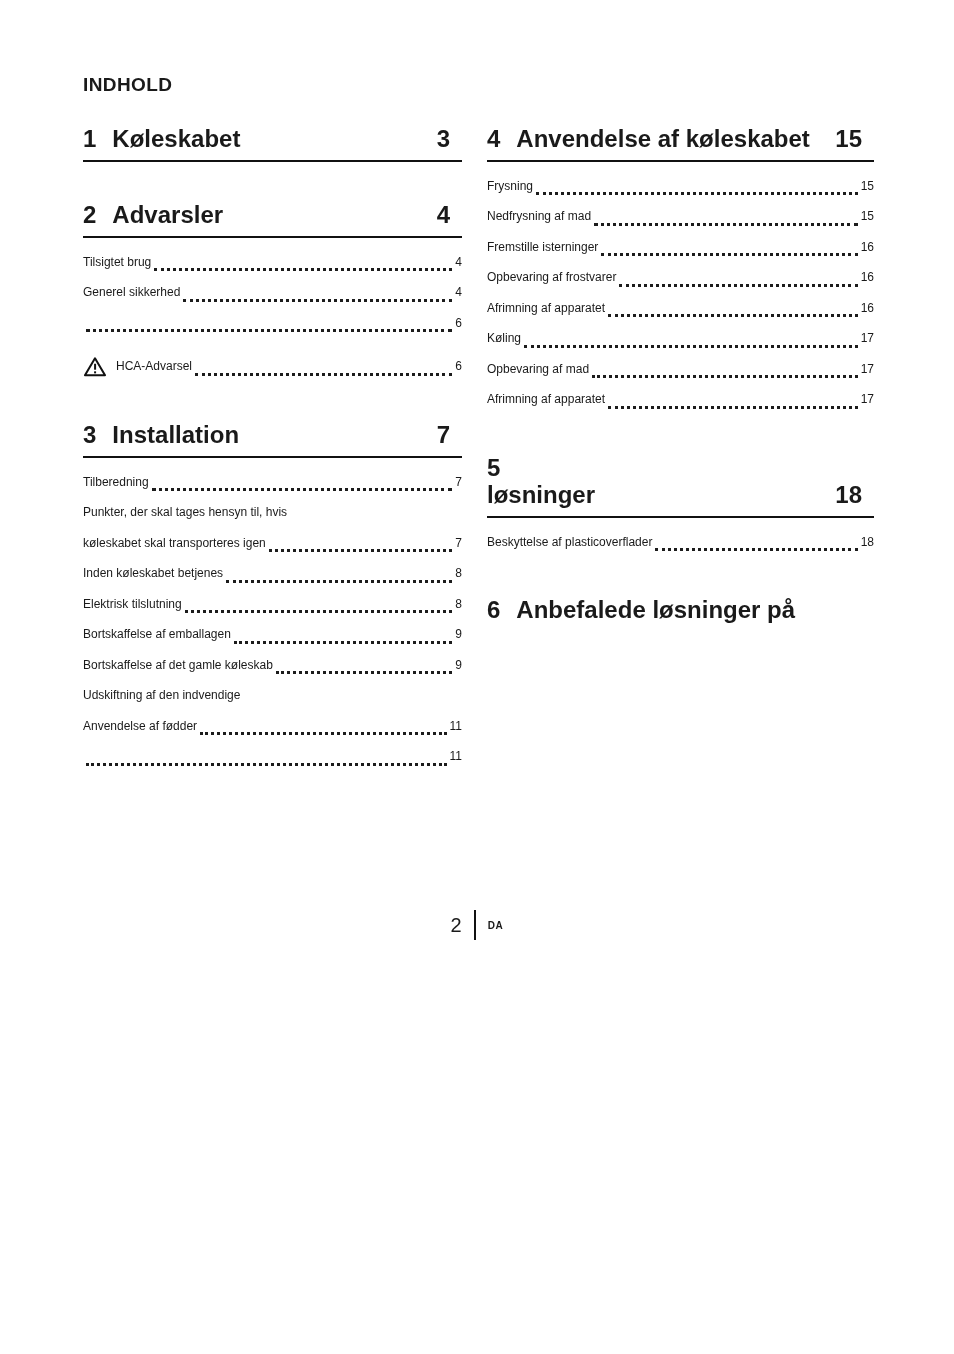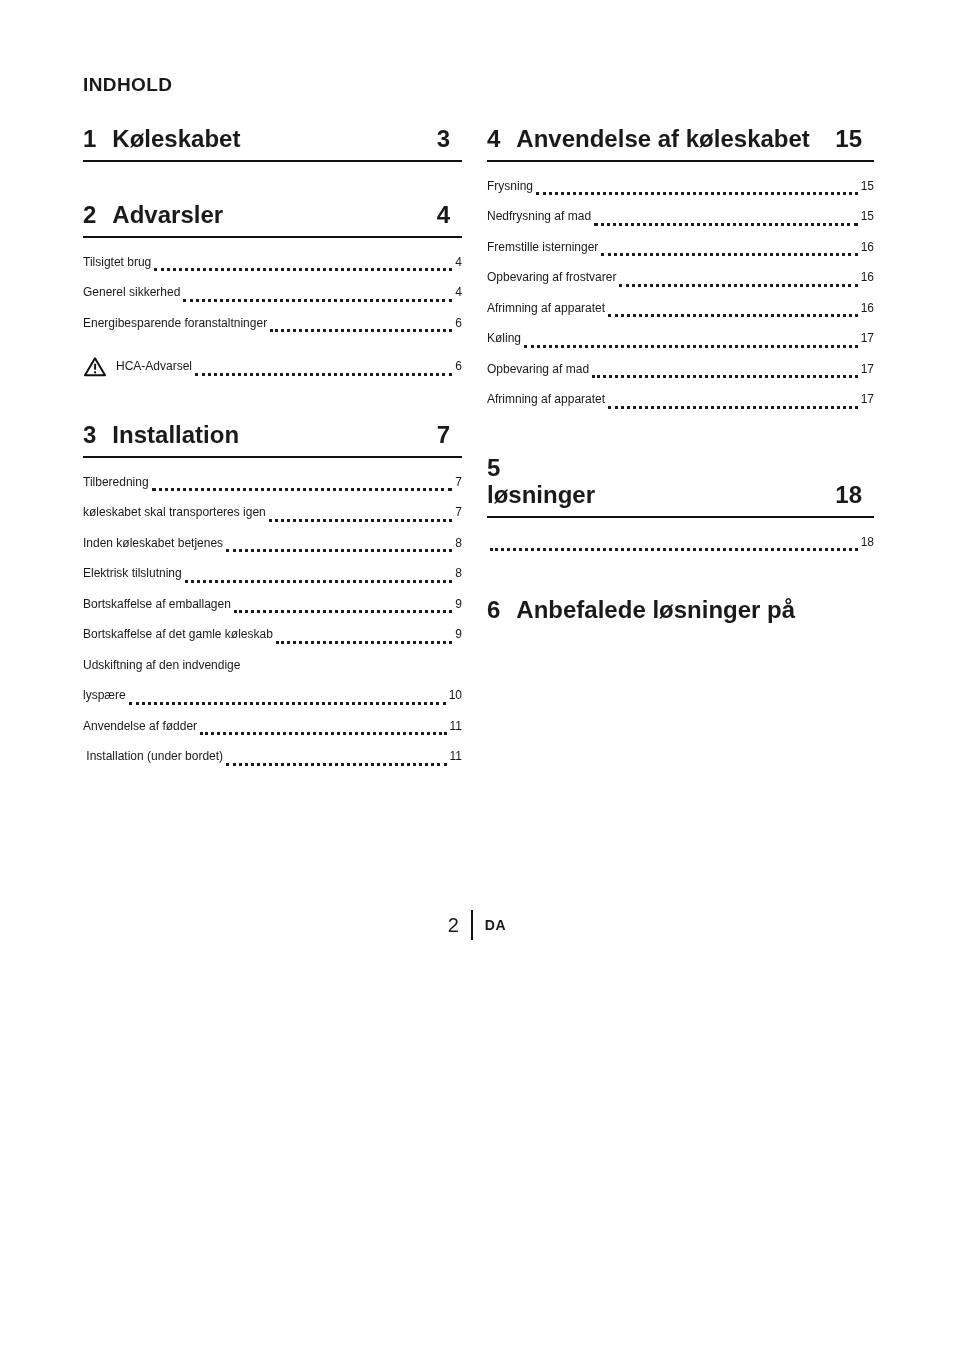--- a/index.html
+++ b/index.html
@@ -45,21 +45,21 @@
   .entry-page { flex: 0 0 auto; white-space: nowrap; }
   .warn-icon { display: inline-flex; align-items: center; align-self: center; margin-right: 9px; }
   .warn-icon svg { display: block; }
 
   .page-footer {
     position: absolute; left: 0; right: 0; bottom: 38px;
     display: flex; justify-content: center; align-items: center;
   }
   .footer-page { font-size: 20px; margin-right: 12px; }
   .footer-rule { width: 2px; height: 30px; background: #111111; }
-  .footer-lang { font-size: 14px; font-weight: 700; margin-left: 12px; letter-spacing: 0.6px; }
+  .footer-lang { font-size: 10px; font-weight: 700; margin-left: 12px; letter-spacing: 0.6px; }
 </style>
 </head>
 <body>
 
 <div class="page">
   <h1 class="doc-header">INDHOLD</h1>
 
   <div class="columns">
     <div class="col" id="col-left">
         <section class="section">
@@ -88,21 +88,20 @@
           </div>
           <div class="toc-entry">
             <div class="entry-line">
               <span class="entry-label">Generel sikkerhed</span>
               <span class="dots"></span>
               <span class="entry-page">4</span>
             </div>
           </div>
           <div class="toc-entry">
             <div class="entry-line">
-              <span class="entry-label">Energibesparende foranstaltninger</span>
               <span class="dots"></span>
               <span class="entry-page">6</span>
             </div>
           </div>
           <div class="toc-entry has-icon">
             <div class="entry-line">
               <span class="warn-icon">
                 <svg viewBox="0 0 26 23" width="24" height="21" aria-hidden="true">
                   <path d="M13 2.5 L24 21 L2 21 Z" fill="none" stroke="#111" stroke-width="2.2" stroke-linejoin="round"></path>
                   <rect x="12" y="8.5" width="2.2" height="6.5" fill="#111"></rect>
@@ -124,20 +123,21 @@
             </div>
           </div>
           <div class="toc-entry">
             <div class="entry-line">
               <span class="entry-label">Tilberedning</span>
               <span class="dots"></span>
               <span class="entry-page">7</span>
             </div>
           </div>
           <div class="toc-entry">
+            <div class="entry-pre">Punkter, der skal tages hensyn til, hvis</div>
             <div class="entry-line">
               <span class="entry-label">køleskabet skal transporteres igen</span>
               <span class="dots"></span>
               <span class="entry-page">7</span>
             </div>
           </div>
           <div class="toc-entry">
             <div class="entry-line">
               <span class="entry-label">Inden køleskabet betjenes</span>
               <span class="dots"></span>
@@ -160,36 +160,30 @@
           </div>
           <div class="toc-entry">
             <div class="entry-line">
               <span class="entry-label">Bortskaffelse af det gamle køleskab</span>
               <span class="dots"></span>
               <span class="entry-page">9</span>
             </div>
           </div>
           <div class="toc-entry">
             <div class="entry-pre">Udskiftning af den indvendige</div>
-            <div class="entry-line">
-              <span class="entry-label">lyspære</span>
-              <span class="dots"></span>
-              <span class="entry-page">10</span>
-            </div>
           </div>
           <div class="toc-entry">
             <div class="entry-line">
               <span class="entry-label">Anvendelse af fødder</span>
               <span class="dots"></span>
               <span class="entry-page">11</span>
             </div>
           </div>
           <div class="toc-entry">
             <div class="entry-line">
-              <span class="entry-label"> Installation (under bordet)</span>
               <span class="dots"></span>
               <span class="entry-page">11</span>
             </div>
           </div>
         </section>
       </div>
     <div class="col" id="col-right">
         <section class="section">
           <div class="section-heading">
             <div class="heading-line">
@@ -260,20 +254,21 @@
             <div class="heading-line">
               <span class="sec-num">5</span>
             </div>
             <div class="heading-line">
               <span class="sec-title">løsninger</span>
               <span class="sec-page">18</span>
             </div>
           </div>
           <div class="toc-entry">
             <div class="entry-line">
+              <span class="entry-label">Beskyttelse af plasticoverflader</span>
               <span class="dots"></span>
               <span class="entry-page">18</span>
             </div>
           </div>
         </section>
         <section class="section">
           <div class="section-heading no-underline">
             <div class="heading-line">
               <span class="sec-num">6</span>
               <span class="sec-title">Anbefalede løsninger på</span>

